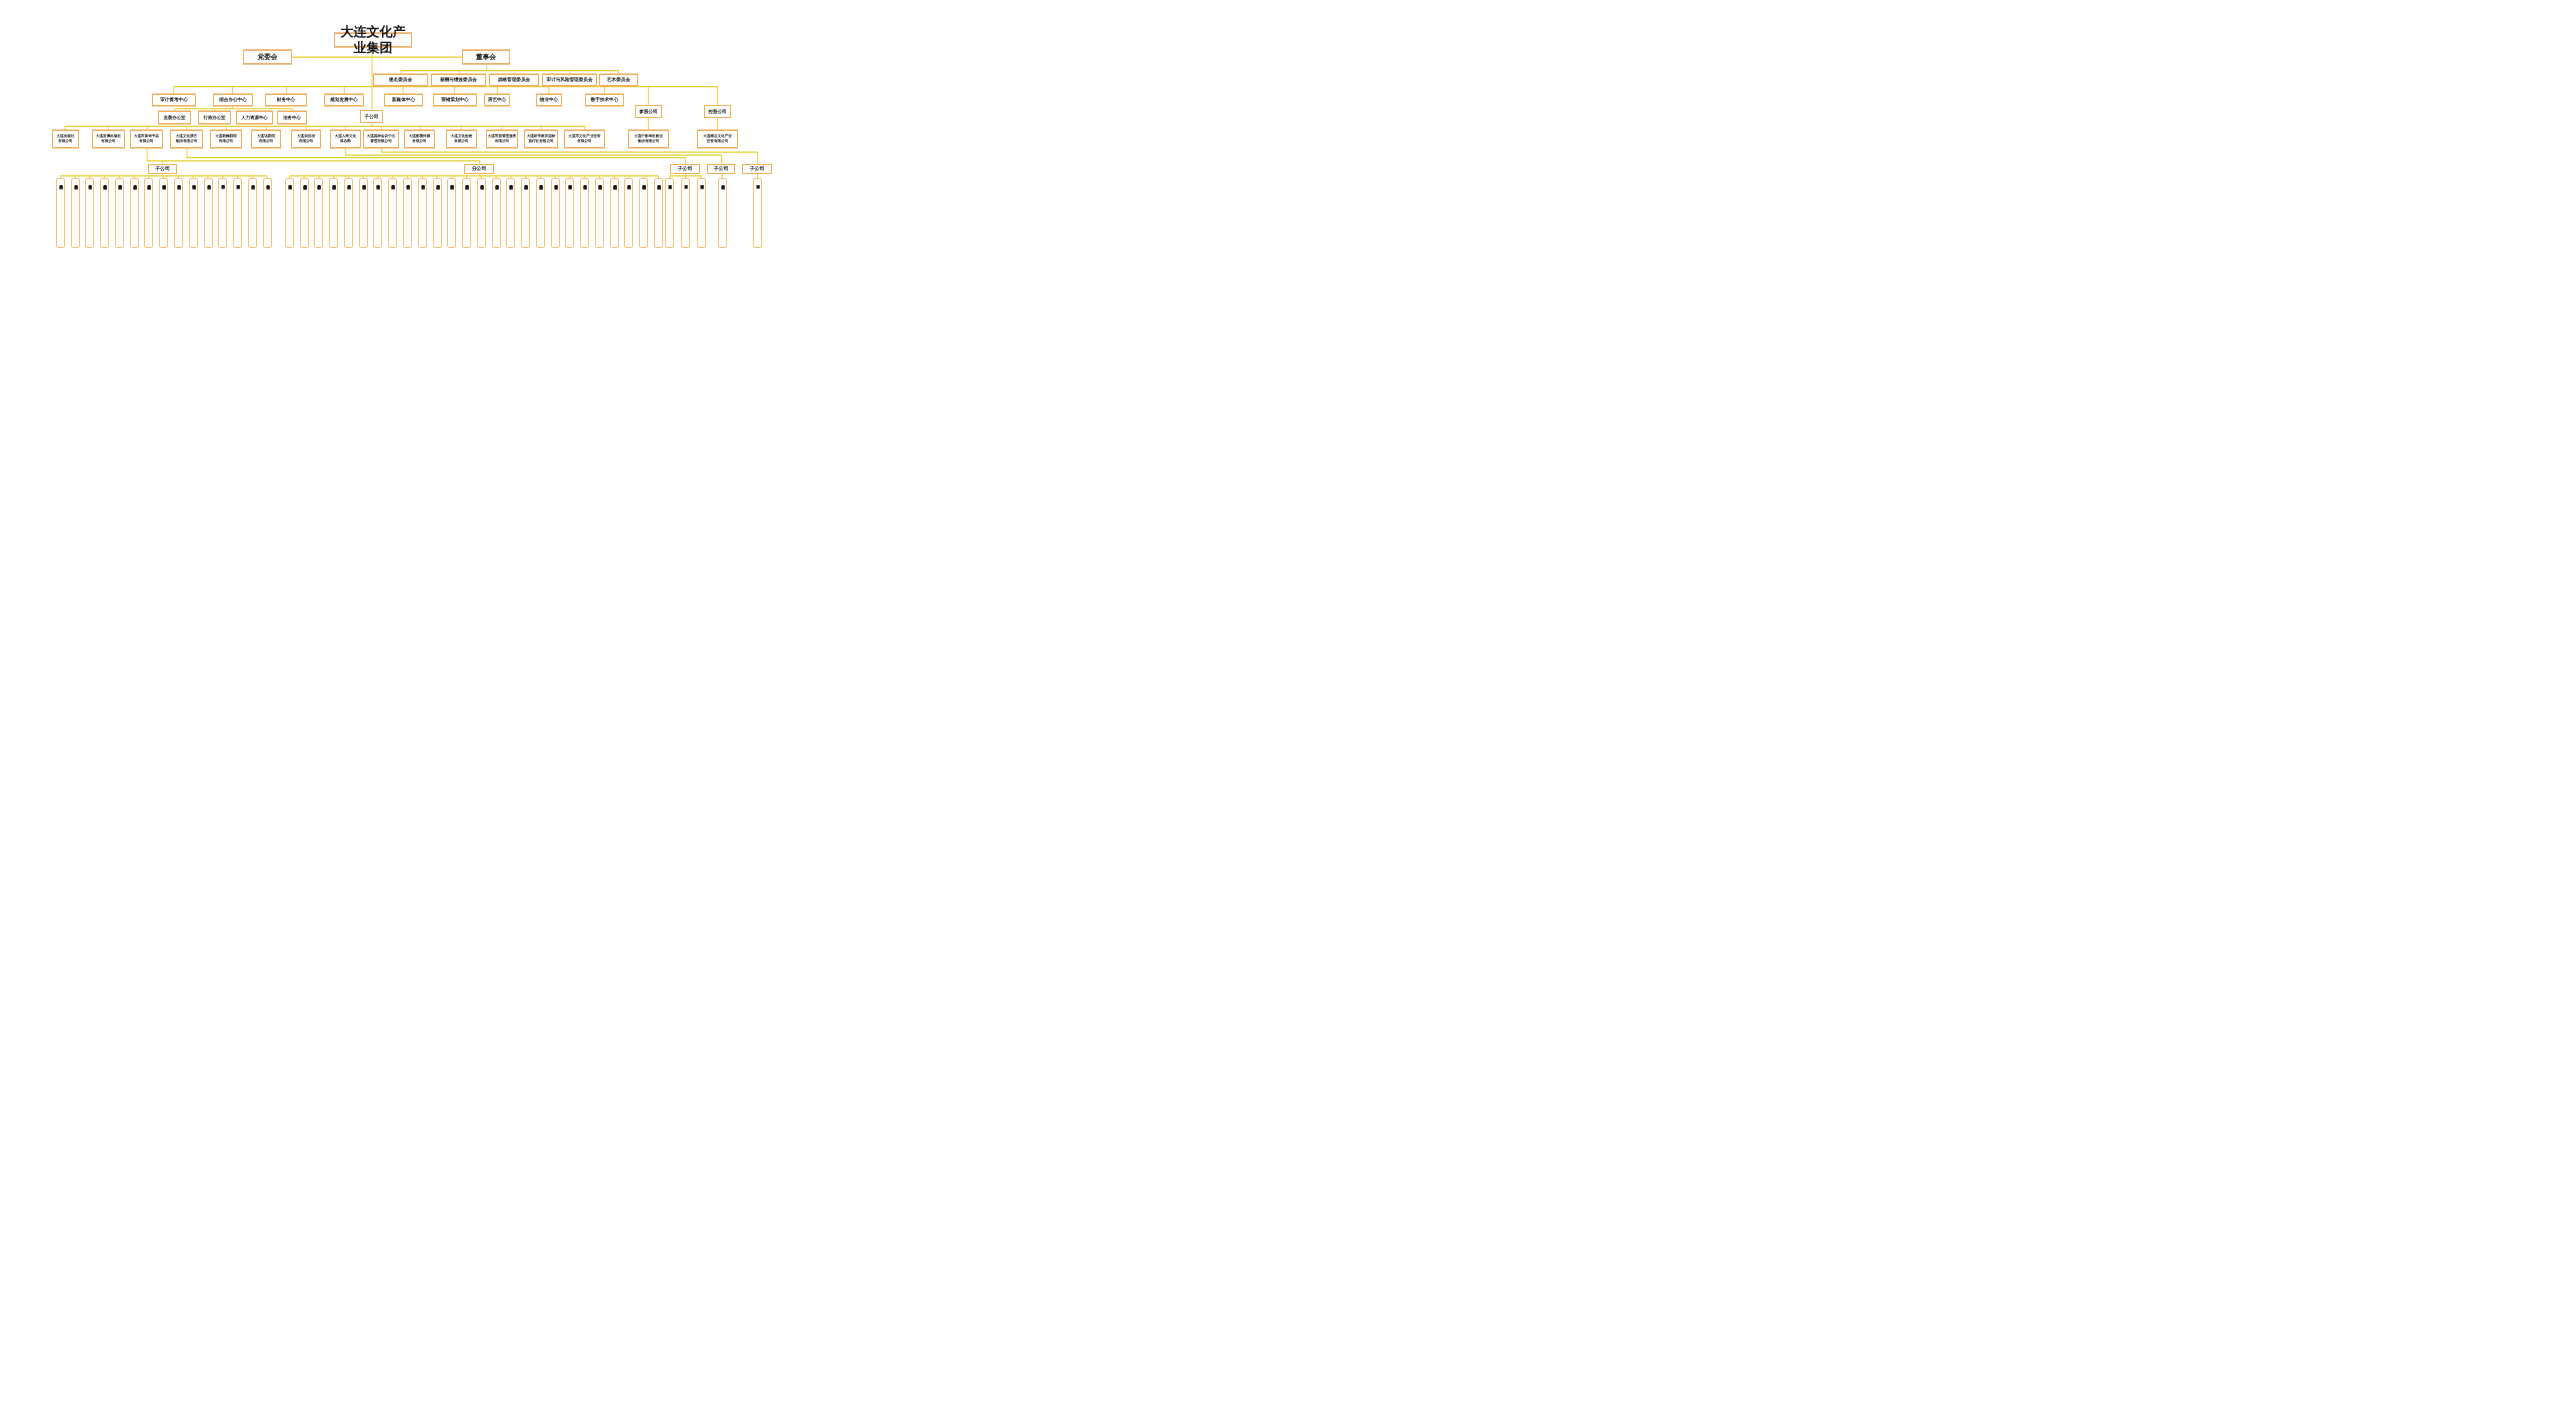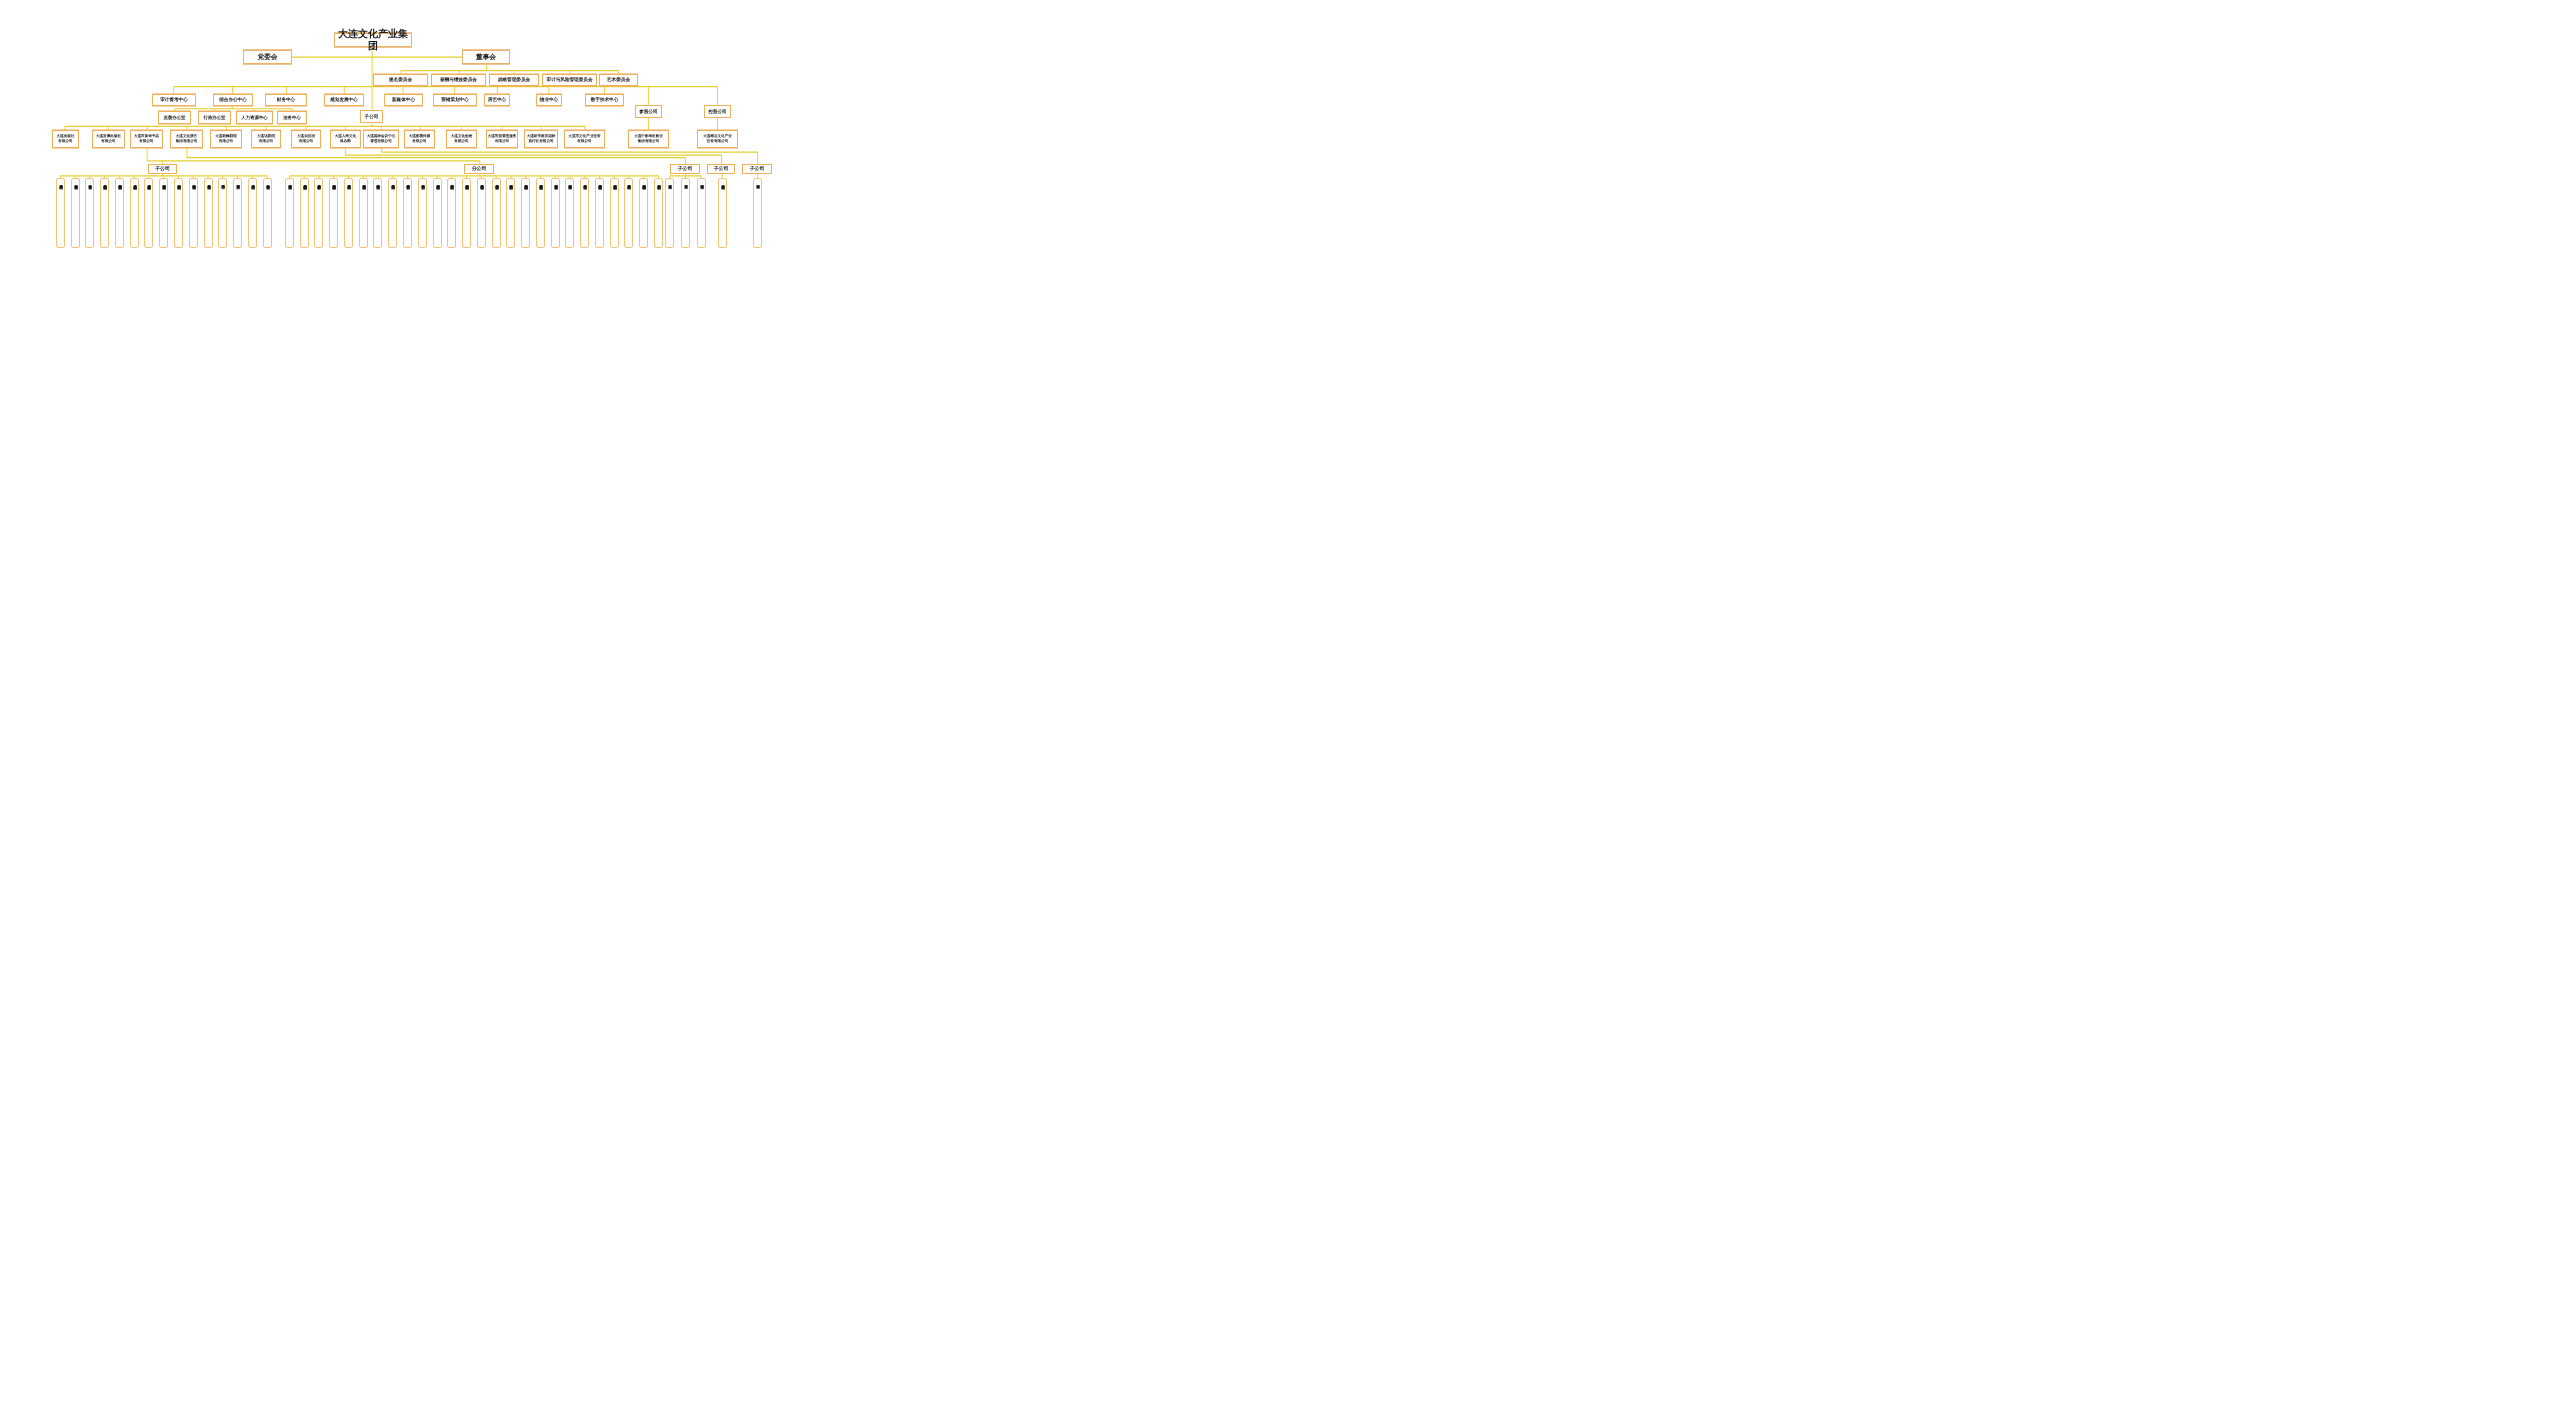--- a/index.html
+++ b/index.html
@@ -6,21 +6,21 @@
   body{font-family:"Liberation Sans","DejaVu Sans",sans-serif;color:#1a1a1a;}
   .stage{position:relative;width:803px;height:284px;background:#ffffff;overflow:hidden;}
   svg.wires{position:absolute;left:0;top:0;pointer-events:none;}
   .node{position:absolute;box-sizing:border-box;background:#fffefd;display:flex;align-items:center;justify-content:center;
         text-align:center;white-space:pre-line;line-height:1.25;}
   .lvl1{border:1px solid #eeb169;box-shadow:0 -0.8px 0 #e8b87b,0 0.8px 0 #e8b87b;font-weight:700;}
   .lvl2{border:0.8px solid #f0b057;box-shadow:0 -0.5px 0 #ecac63,0 0.5px 0 #ecac63;font-weight:600;}
   .glabel{border:0.8px solid #f0b057;font-weight:600;}
   .vbox{border:0.8px solid #f2c377;border-radius:2.1px;align-items:flex-start;padding-top:2.6px;}
   .vbox span{writing-mode:vertical-rl;text-orientation:upright;font-size:3.3px;letter-spacing:0.1px;line-height:1;}
-  .t15{font-size:10px;} .t13{font-size:6.7px;} .t95{font-size:4.9px;} .t9{font-size:4.6px;}
+  .t15{font-size:13px;} .t13{font-size:6.7px;} .t95{font-size:4.9px;} .t9{font-size:4.6px;}
   .t85{font-size:4.4px;} .t7{font-size:3.6px;}
 </style>
 </head>
 <body>
 
 <div class="stage">
   <svg class="wires" width="803" height="284" viewBox="0 0 1558 551">
       <line x1="566.5" y1="111" x2="897" y2="111" stroke="#e3cf2d" stroke-width="2.4"></line>
       <line x1="778" y1="137" x2="1200" y2="137" stroke="#e3cf2d" stroke-width="2.4"></line>
       <line x1="337" y1="168" x2="1392" y2="168" stroke="#e3cf2d" stroke-width="2.4"></line>

